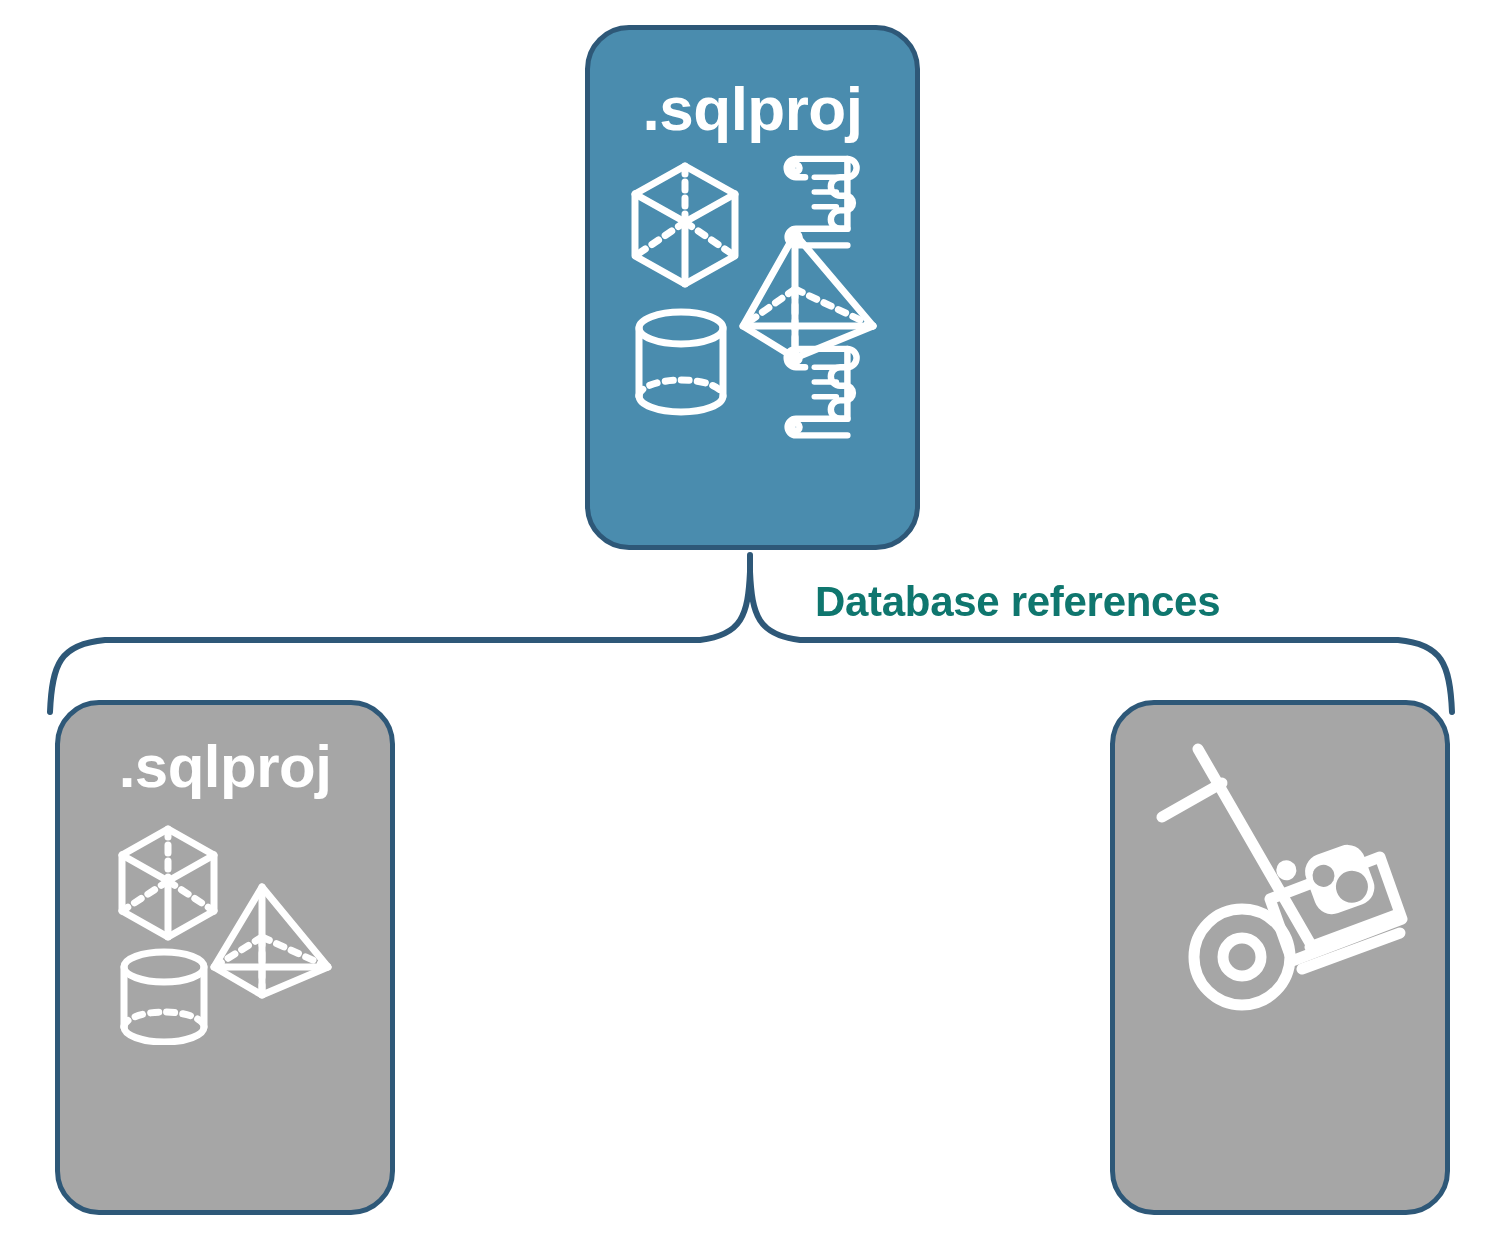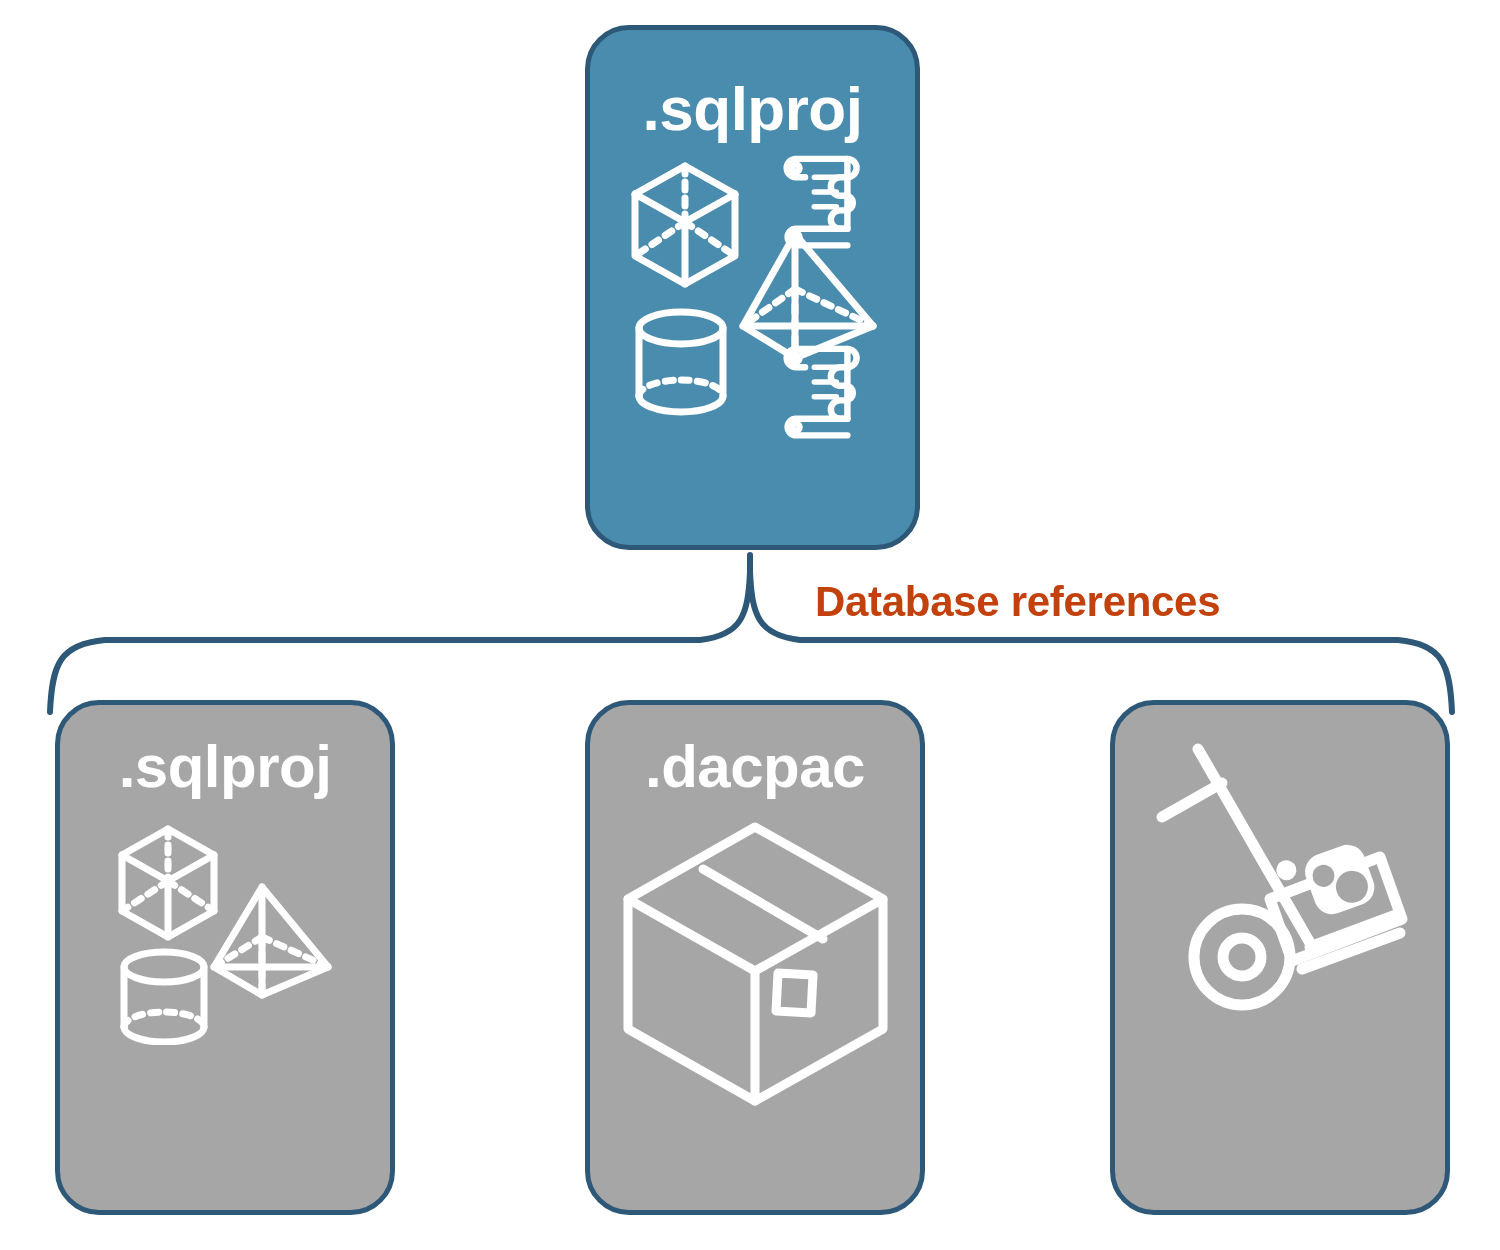--- a/index.html
+++ b/index.html
@@ -82,21 +82,21 @@
     width: 1500px;
     height: 1250px;
     pointer-events: none;
   }
   #ref-label {
     position: absolute;
     left: 815px;
     top: 578px;
     font-size: 42px;
     font-weight: bold;
-    color: #c2410c;
+    color: #0f766e;
     letter-spacing: -0.3px;
     white-space: nowrap;
     user-select: none;
   }
 </style>
 </head>
 <body>
 
 <div id="stage">
 
@@ -215,41 +215,20 @@
             <line x1="14" y1="152" x2="14" y2="212"></line>
             <line x1="94" y1="152" x2="94" y2="212"></line>
             <path d="M14 212 A40 15 0 0 0 94 212"></path>
             <path d="M14 212 A40 15 0 0 1 94 212" stroke-dasharray="8 8"></path>
           </g>
         </g>
       </svg>
     </div>
   </div>
 
-  <div class="card card-gray" id="card-dacpac">
-    <div class="card-title">.dacpac</div>
-    <div class="icon-wrap">
-      <svg width="275" height="290" viewBox="0 0 275 290">
-        <g fill="none" stroke="#ffffff" stroke-width="9" stroke-linecap="round" stroke-linejoin="round">
-          <g>
-
-            <polygon points="137,10 265,82 265,212 137,284 10,212 10,82"></polygon>
-
-            <polyline points="10,82 137,154 265,82"></polyline>
-
-            <line x1="137" y1="154" x2="137" y2="284"></line>
-
-            <line x1="85" y1="52" x2="205" y2="122"></line>
-
-            <polygon points="160,156 195,158 193,196 158,194"></polygon>
-          </g>
-        </g>
-      </svg>
-    </div>
-  </div>
 
   <div class="card card-gray" id="card-nupkg">
     <div class="icon-wrap">
       <svg width="260" height="280" viewBox="0 0 260 280">
         <g fill="none" stroke="#ffffff" stroke-width="11" stroke-linecap="round" stroke-linejoin="round">
 
           <line x1="48" y1="16" x2="160" y2="210"></line>
           <line x1="12" y1="84" x2="72" y2="50"></line>
 
           <line x1="152" y1="236" x2="250" y2="200"></line>

